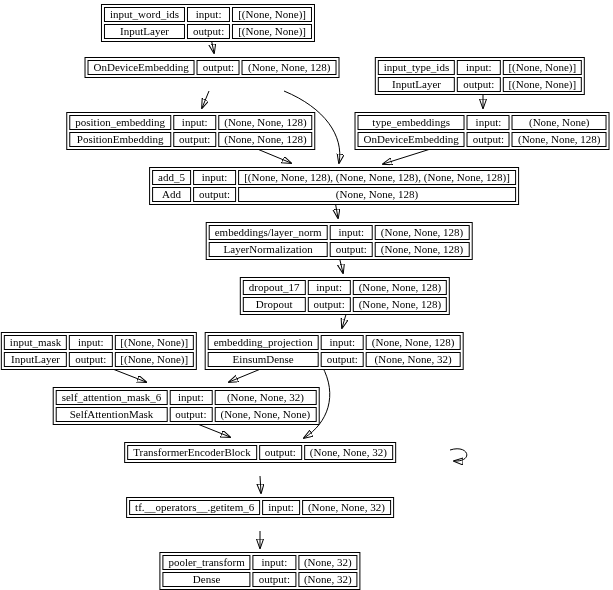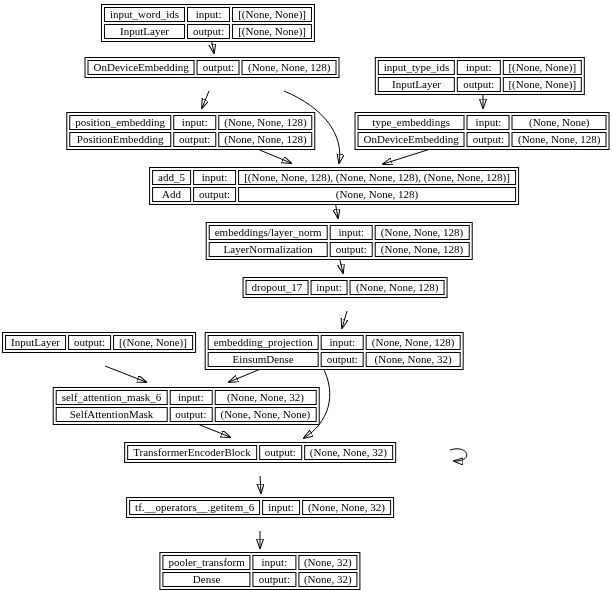--- a/index.html
+++ b/index.html
@@ -156,27 +156,37 @@
   </div>
 
   <div class="node" style="left:345px;top:277px">
     <table class="nt">
       <tbody>
           <tr>
             <td>dropout_17</td>
             <td>input:</td>
             <td>(None, None, 128)</td>
           </tr>
+      <tr>
+            <td>Dropout</td>
+            <td>output:</td>
+            <td>(None, None, 128)</td>
+          </tr>
     </tbody>
       </table>
   </div>
 
   <div class="node" style="left:99px;top:332px">
     <table class="nt">
       <tbody>
+          <tr>
+            <td>input_mask</td>
+            <td>input:</td>
+            <td>[(None, None)]</td>
+          </tr>
       <tr>
             <td>InputLayer</td>
             <td>output:</td>
             <td>[(None, None)]</td>
           </tr>
     </tbody>
       </table>
   </div>
 
   <div class="node" style="left:334px;top:332px">

